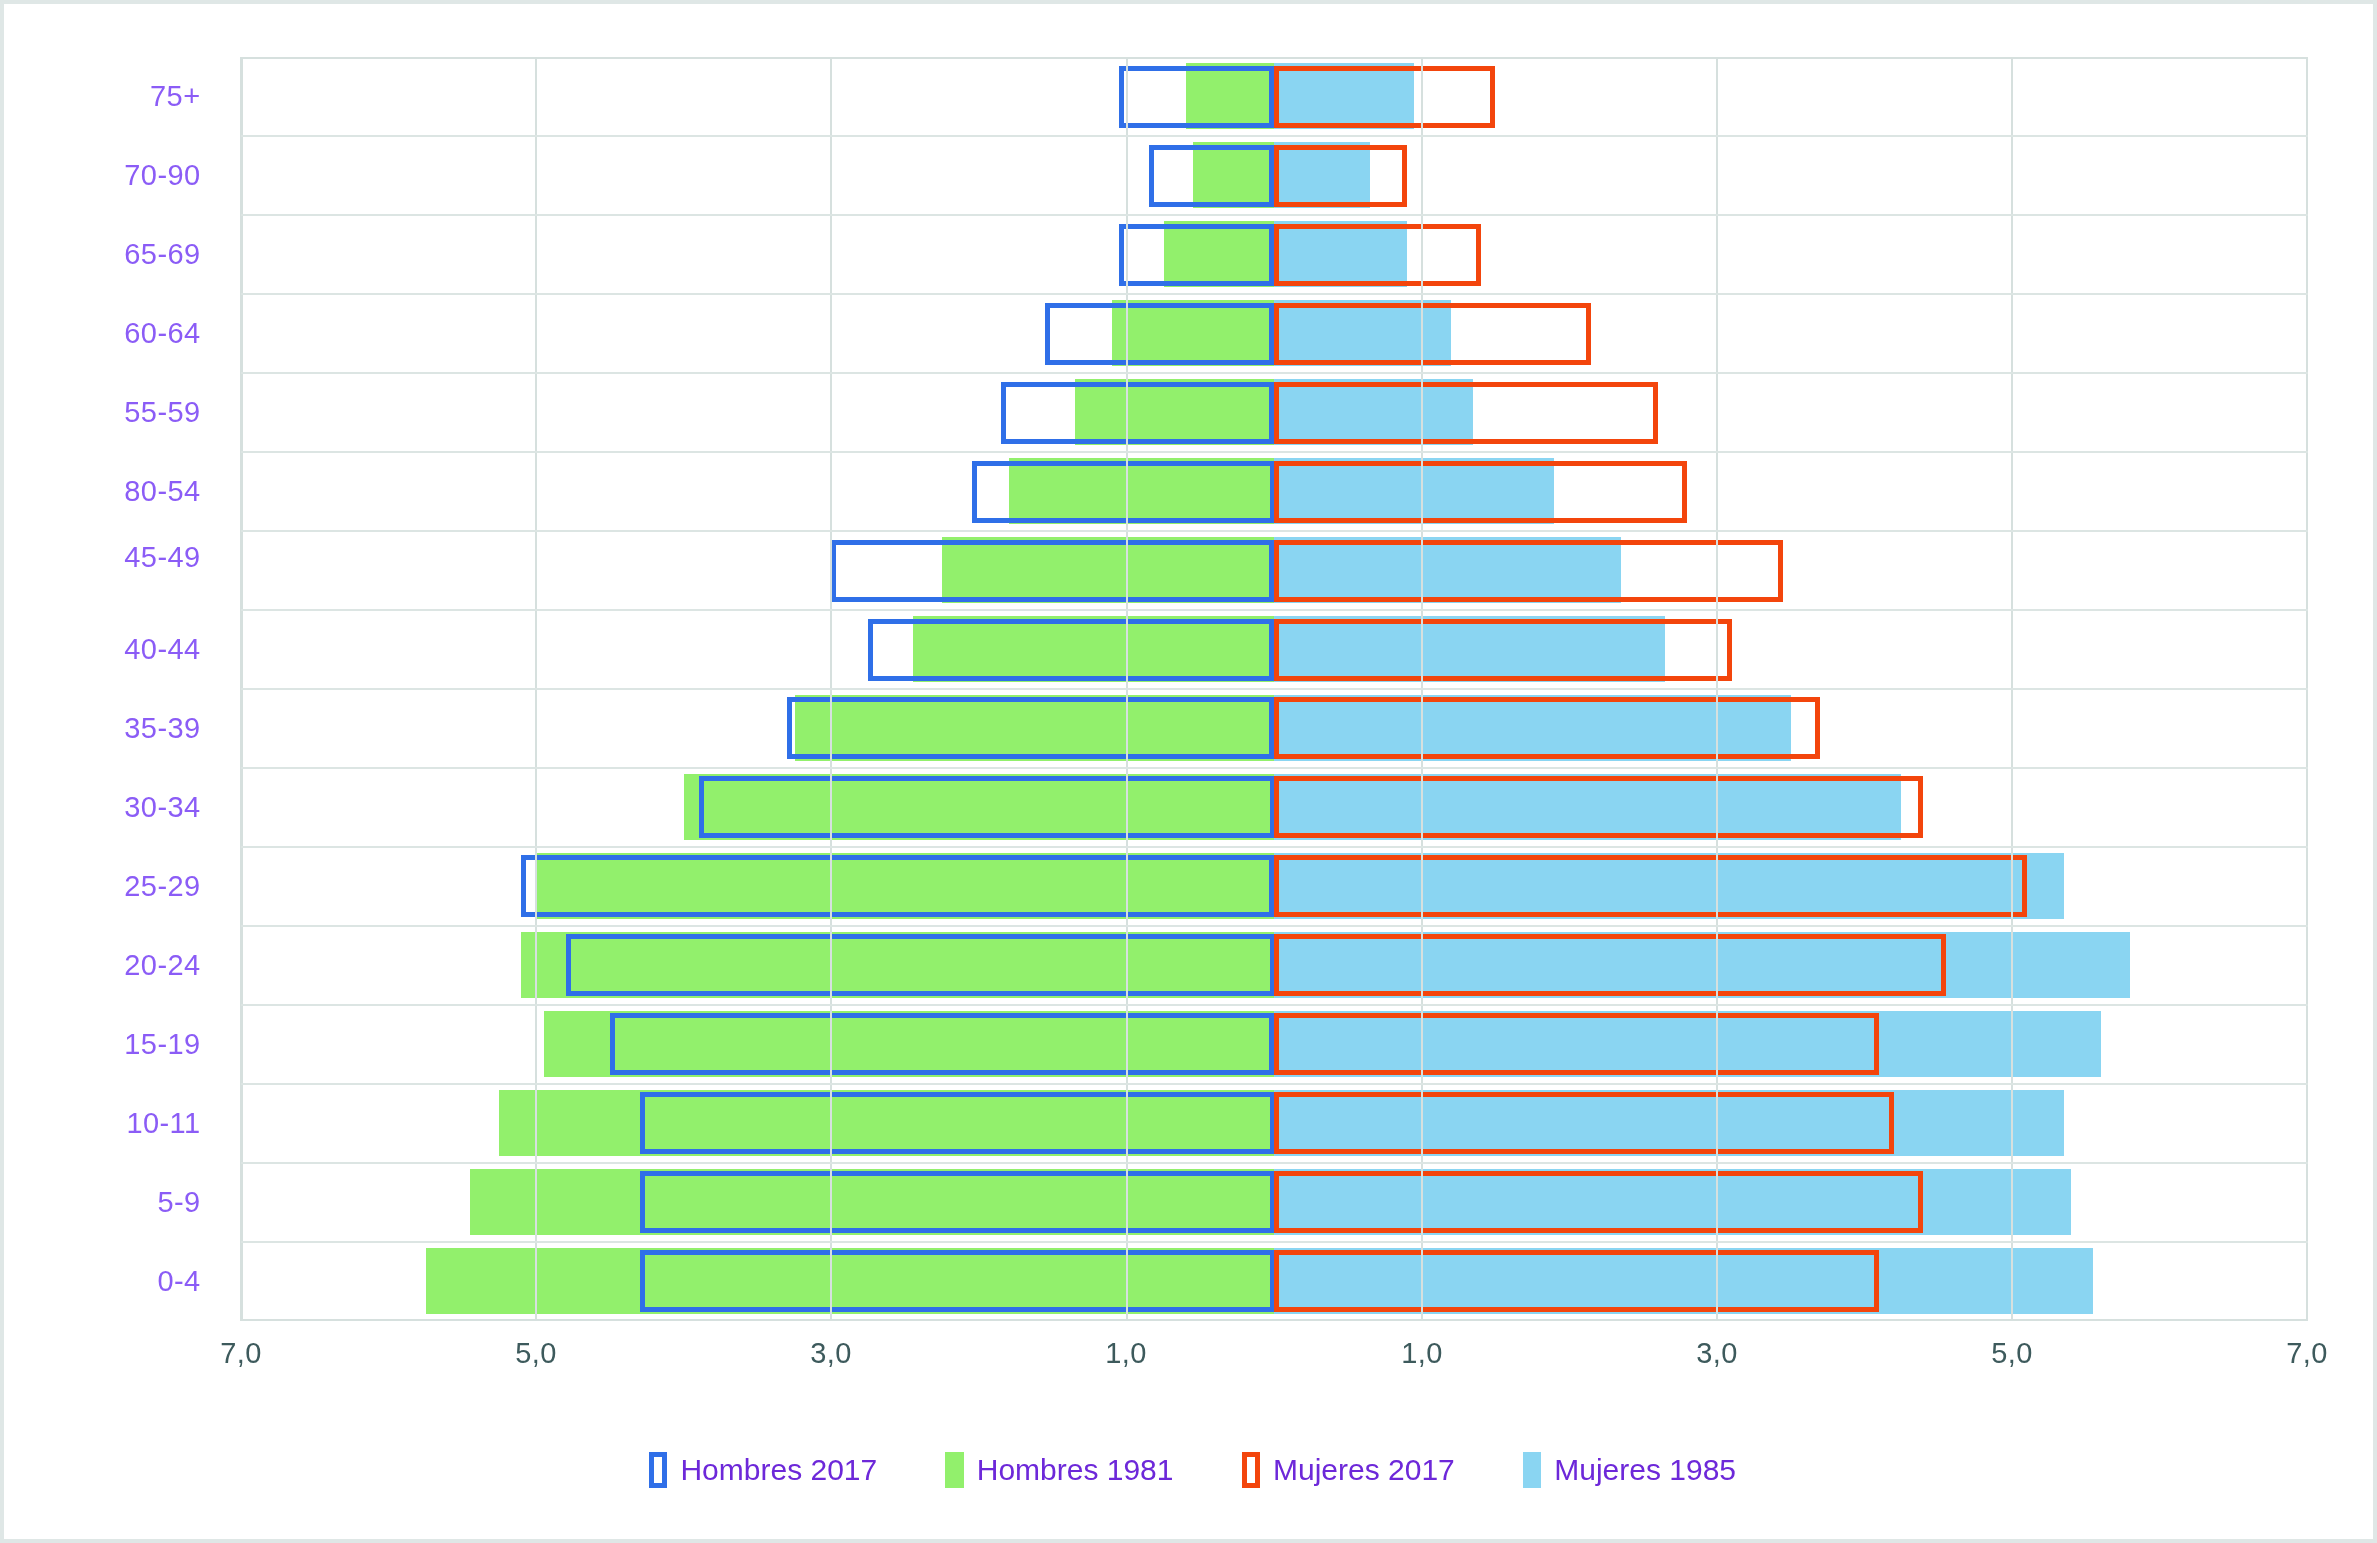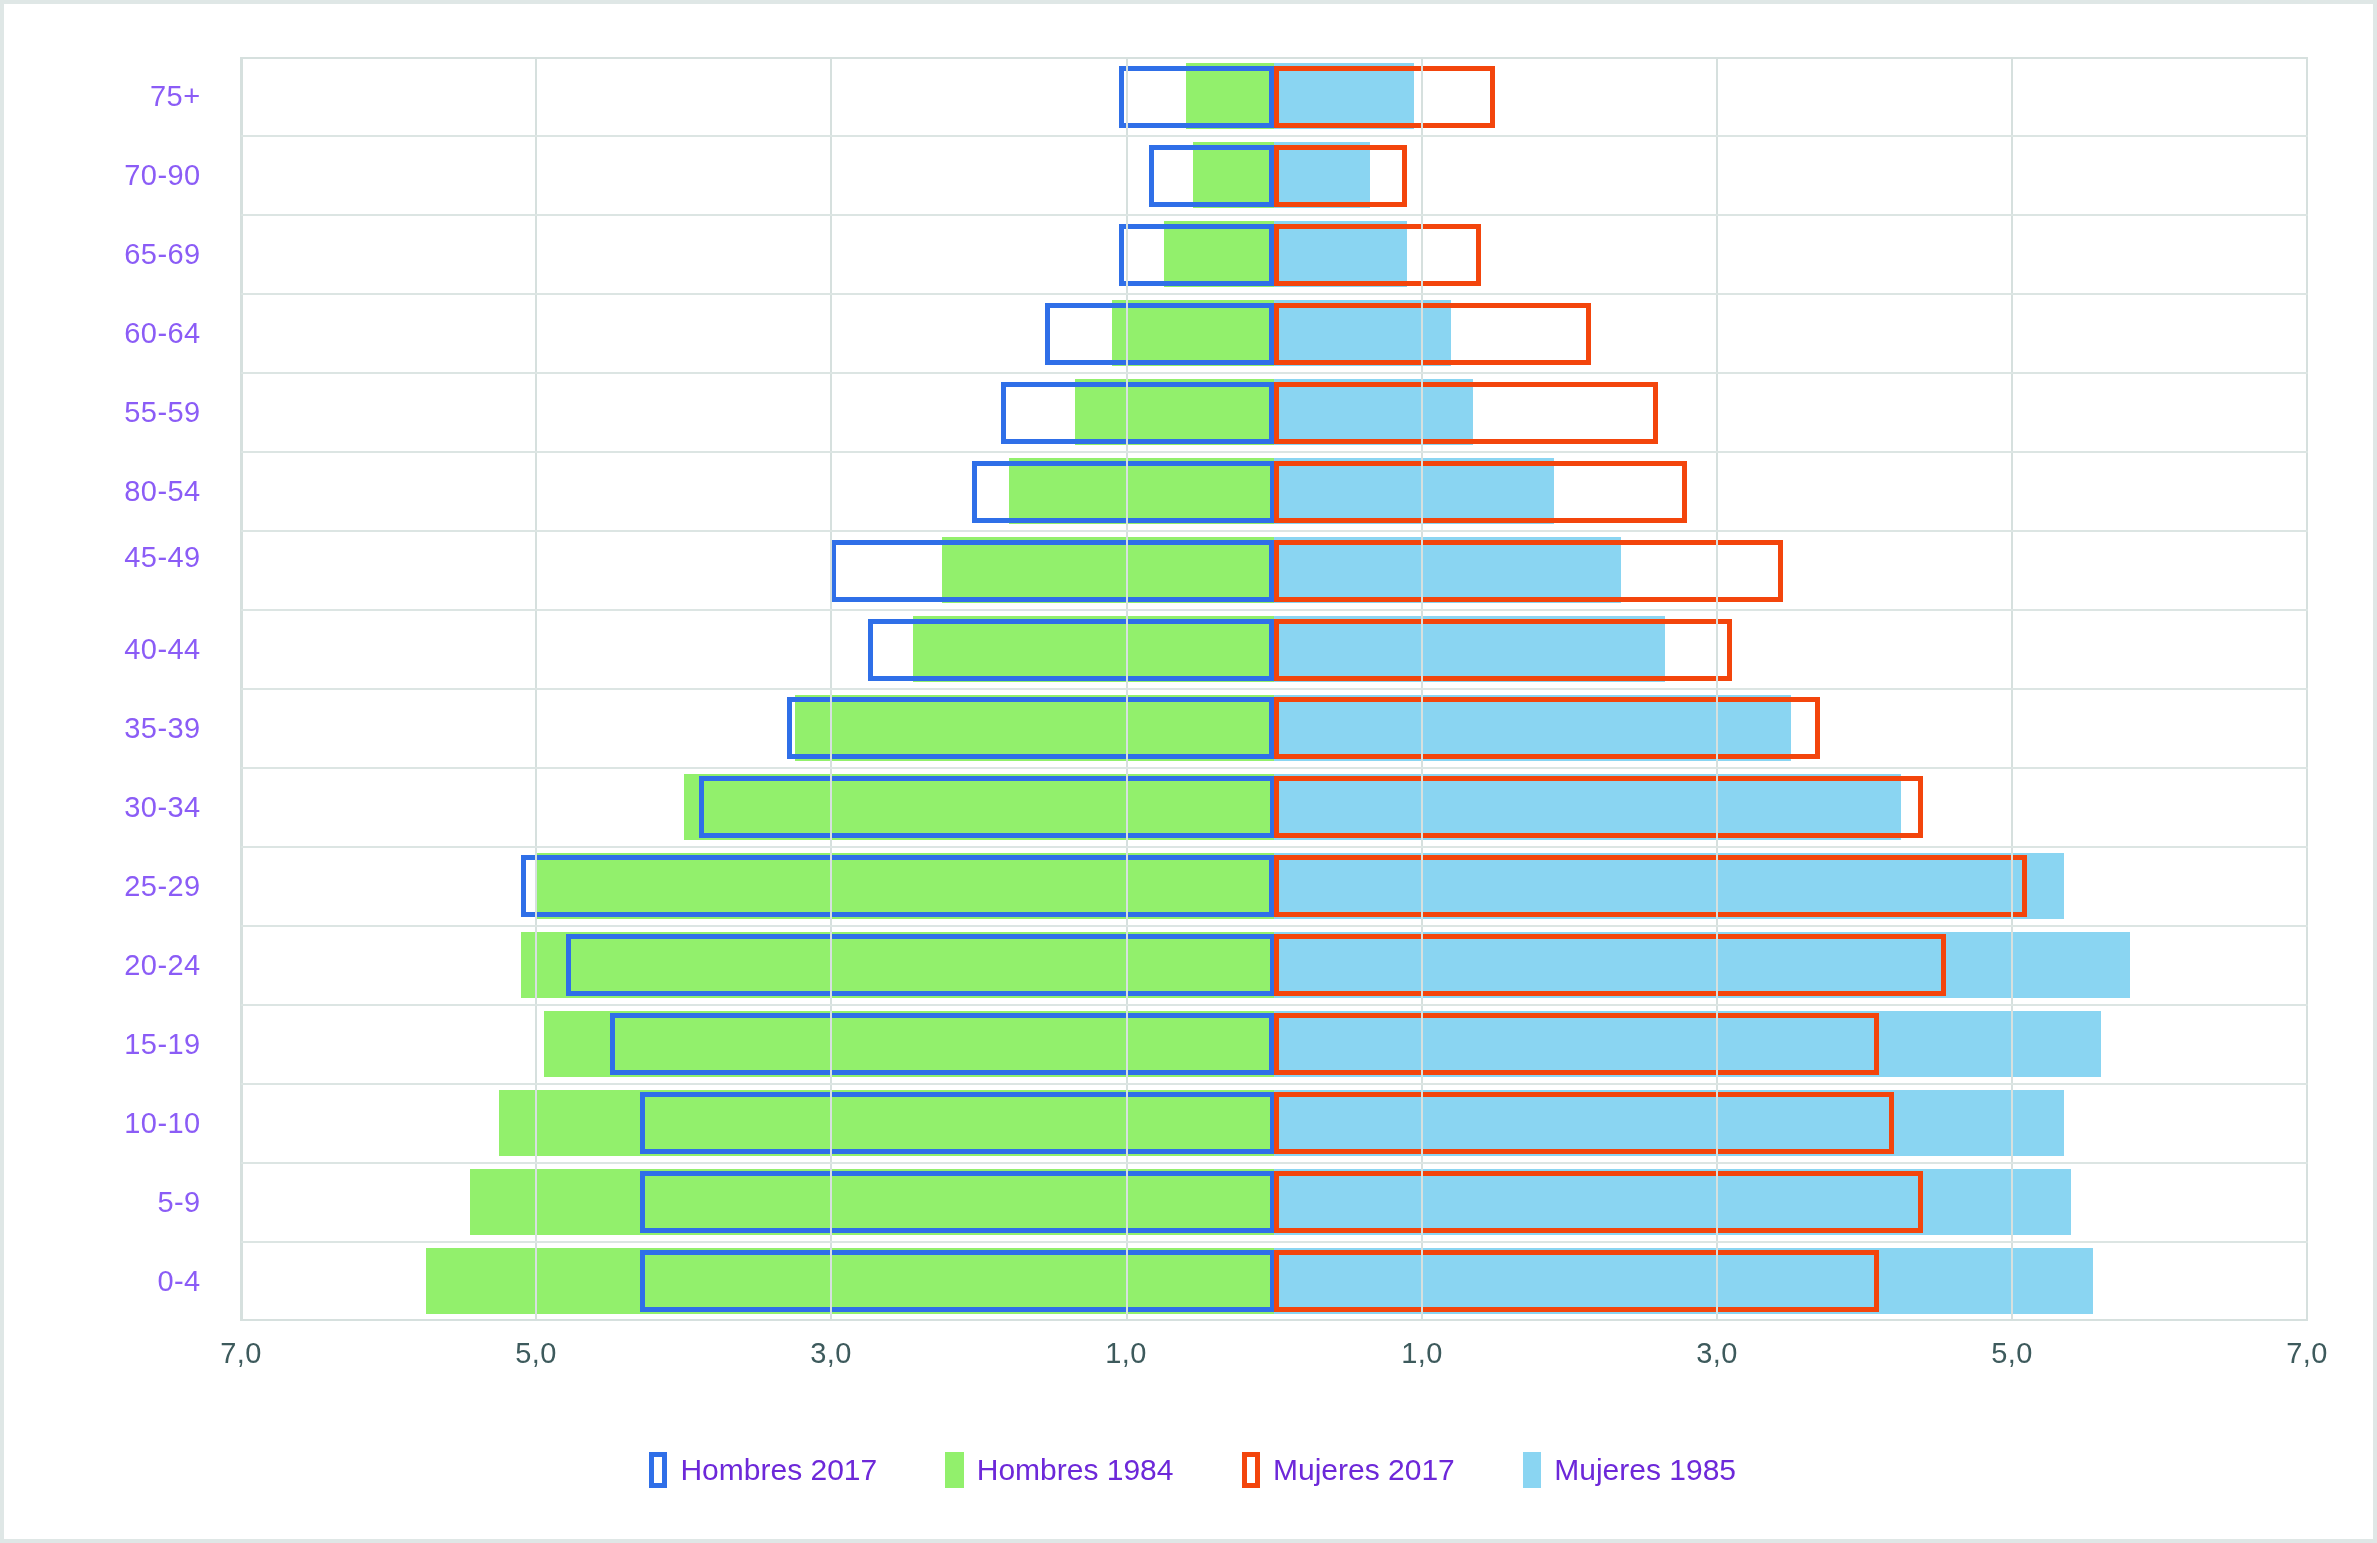--- a/index.html
+++ b/index.html
@@ -103,21 +103,21 @@
       <div class="ylabel" style="top: 276px;">60-64</div>
       <div class="ylabel" style="top: 355px;">55-59</div>
       <div class="ylabel" style="top: 434px;">80-54</div>
       <div class="ylabel" style="top: 500px;">45-49</div>
       <div class="ylabel" style="top: 592px;">40-44</div>
       <div class="ylabel" style="top: 671px;">35-39</div>
       <div class="ylabel" style="top: 750px;">30-34</div>
       <div class="ylabel" style="top: 829px;">25-29</div>
       <div class="ylabel" style="top: 908px;">20-24</div>
       <div class="ylabel" style="top: 987px;">15-19</div>
-      <div class="ylabel" style="top: 1066px;">10-10</div>
+      <div class="ylabel" style="top: 1066px;">10-11</div>
       <div class="ylabel" style="top: 1145px; text-align: center;">5-9</div>
       <div class="ylabel" style="top: 1224px;">0-4</div>
     </div>
 
   <div class="plot-wrap">
     <div class="plot-bg"></div>
     <div class="grid-v"></div>
     <div class="grid-h"></div>
     <div class="rows">
         <div class="bar men85" style="top: 6.3px; height: 66px; width: 89px; left: 945px;"></div>
@@ -221,21 +221,21 @@
       <div class="xlabel" style="left: 2303px;">7,0</div>
     </div>
 
   <div class="legend">
       <div class="legend-item">
         <span class="swatch outline-blue"></span>
         <span>Hombres 2017</span>
       </div>
       <div class="legend-item">
         <span class="swatch fill-green"></span>
-        <span>Hombres 1984</span>
+        <span>Hombres 1981</span>
       </div>
       <div class="legend-item">
         <span class="swatch outline-orange"></span>
         <span>Mujeres 2017</span>
       </div>
       <div class="legend-item">
         <span class="swatch fill-blue"></span>
         <span>Mujeres 1985</span>
       </div>
     </div>

